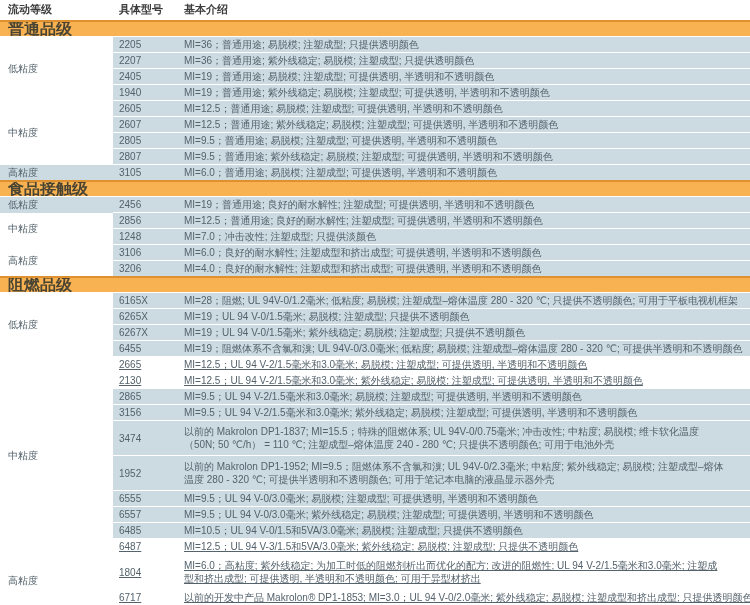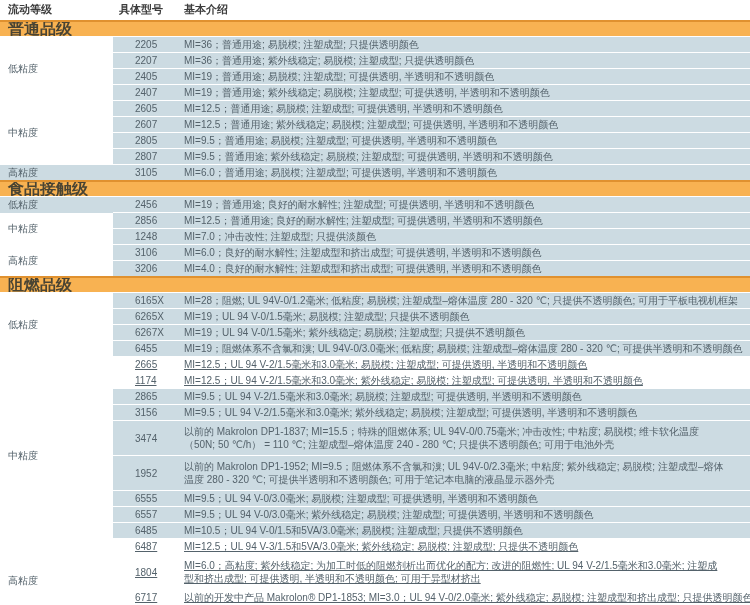--- a/index.html
+++ b/index.html
@@ -39,21 +39,21 @@
     vertical-align: middle;
     border-bottom: 1px solid #ffffff;
     overflow: hidden;
   }
   td.cell-blue  { background: var(--row-blue, #ccdbe2); }
   td.cell-white { background: var(--row-white, #ffffff); text-decoration: underline; }
 
   td.group-cell { padding-left: 8px; background: var(--row-white, #ffffff); border-bottom: none; margin-top: 32px; }
   td.group-cell.shade-blue { background: var(--row-blue, #ccdbe2); }
 
-  td.model-cell { padding-left: 22px; }
+  td.model-cell { padding-left: 6px; }
   td.desc-cell  { padding-left: 4px; padding-right: 24px; white-space: nowrap; }
 
   tr.tall td { height: auto; }
   tr.tall td.desc-cell { white-space: normal; padding-top: 4px; padding-bottom: 4px; }
 </style>
 </head>
 <body>
 
 <div class="page">
   <table class="grades">
@@ -80,21 +80,21 @@
         </tr>
         <tr>
           <td class="model-cell cell-blue">2207</td>
           <td class="desc-cell cell-blue">MI=36；普通用途; 紫外线稳定; 易脱模; 注塑成型; 只提供透明颜色</td>
         </tr>
         <tr>
           <td class="model-cell cell-blue">2405</td>
           <td class="desc-cell cell-blue">MI=19；普通用途; 易脱模; 注塑成型; 可提供透明, 半透明和不透明颜色</td>
         </tr>
         <tr>
-          <td class="model-cell cell-blue">2407</td>
+          <td class="model-cell cell-blue">1940</td>
           <td class="desc-cell cell-blue">MI=19；普通用途; 紫外线稳定; 易脱模; 注塑成型; 可提供透明, 半透明和不透明颜色</td>
         </tr>
         <tr>
           <td rowspan="4" class="group-cell shade-white">中粘度</td>
           <td class="model-cell cell-blue">2605</td>
           <td class="desc-cell cell-blue">MI=12.5；普通用途; 易脱模; 注塑成型; 可提供透明, 半透明和不透明颜色</td>
         </tr>
         <tr>
           <td class="model-cell cell-blue">2607</td>
           <td class="desc-cell cell-blue">MI=12.5；普通用途; 紫外线稳定; 易脱模; 注塑成型; 可提供透明, 半透明和不透明颜色</td>
@@ -157,21 +157,21 @@
         <tr>
           <td class="model-cell cell-blue">6455</td>
           <td class="desc-cell cell-blue">MI=19；阻燃体系不含氯和溴; UL 94V-0/3.0毫米; 低粘度; 易脱模; 注塑成型–熔体温度 280 - 320 ℃; 可提供半透明和不透明颜色</td>
         </tr>
         <tr>
           <td rowspan="10" class="group-cell shade-white">中粘度</td>
           <td class="model-cell cell-white">2665</td>
           <td class="desc-cell cell-white">MI=12.5；UL 94 V-2/1.5毫米和3.0毫米; 易脱模; 注塑成型; 可提供透明, 半透明和不透明颜色</td>
         </tr>
         <tr>
-          <td class="model-cell cell-white">1174</td>
+          <td class="model-cell cell-white">2130</td>
           <td class="desc-cell cell-white">MI=12.5；UL 94 V-2/1.5毫米和3.0毫米; 紫外线稳定; 易脱模; 注塑成型; 可提供透明, 半透明和不透明颜色</td>
         </tr>
         <tr>
           <td class="model-cell cell-blue">2865</td>
           <td class="desc-cell cell-blue">MI=9.5；UL 94 V-2/1.5毫米和3.0毫米; 易脱模; 注塑成型; 可提供透明, 半透明和不透明颜色</td>
         </tr>
         <tr>
           <td class="model-cell cell-blue">3156</td>
           <td class="desc-cell cell-blue">MI=9.5；UL 94 V-2/1.5毫米和3.0毫米; 紫外线稳定; 易脱模; 注塑成型; 可提供透明, 半透明和不透明颜色</td>
         </tr>

